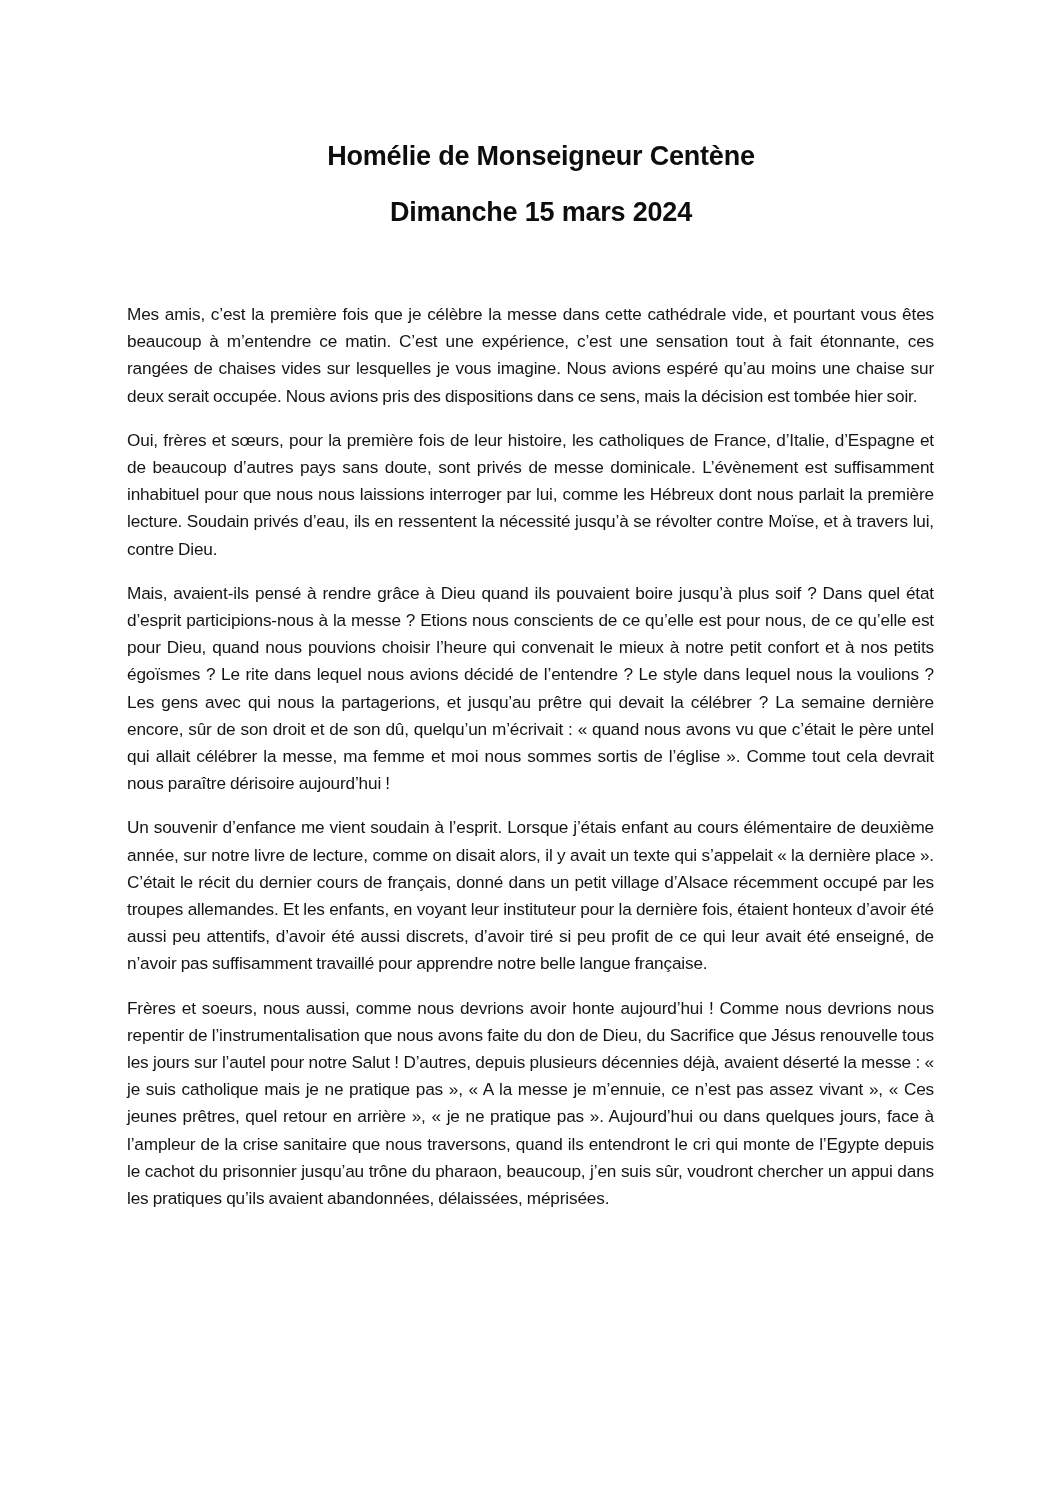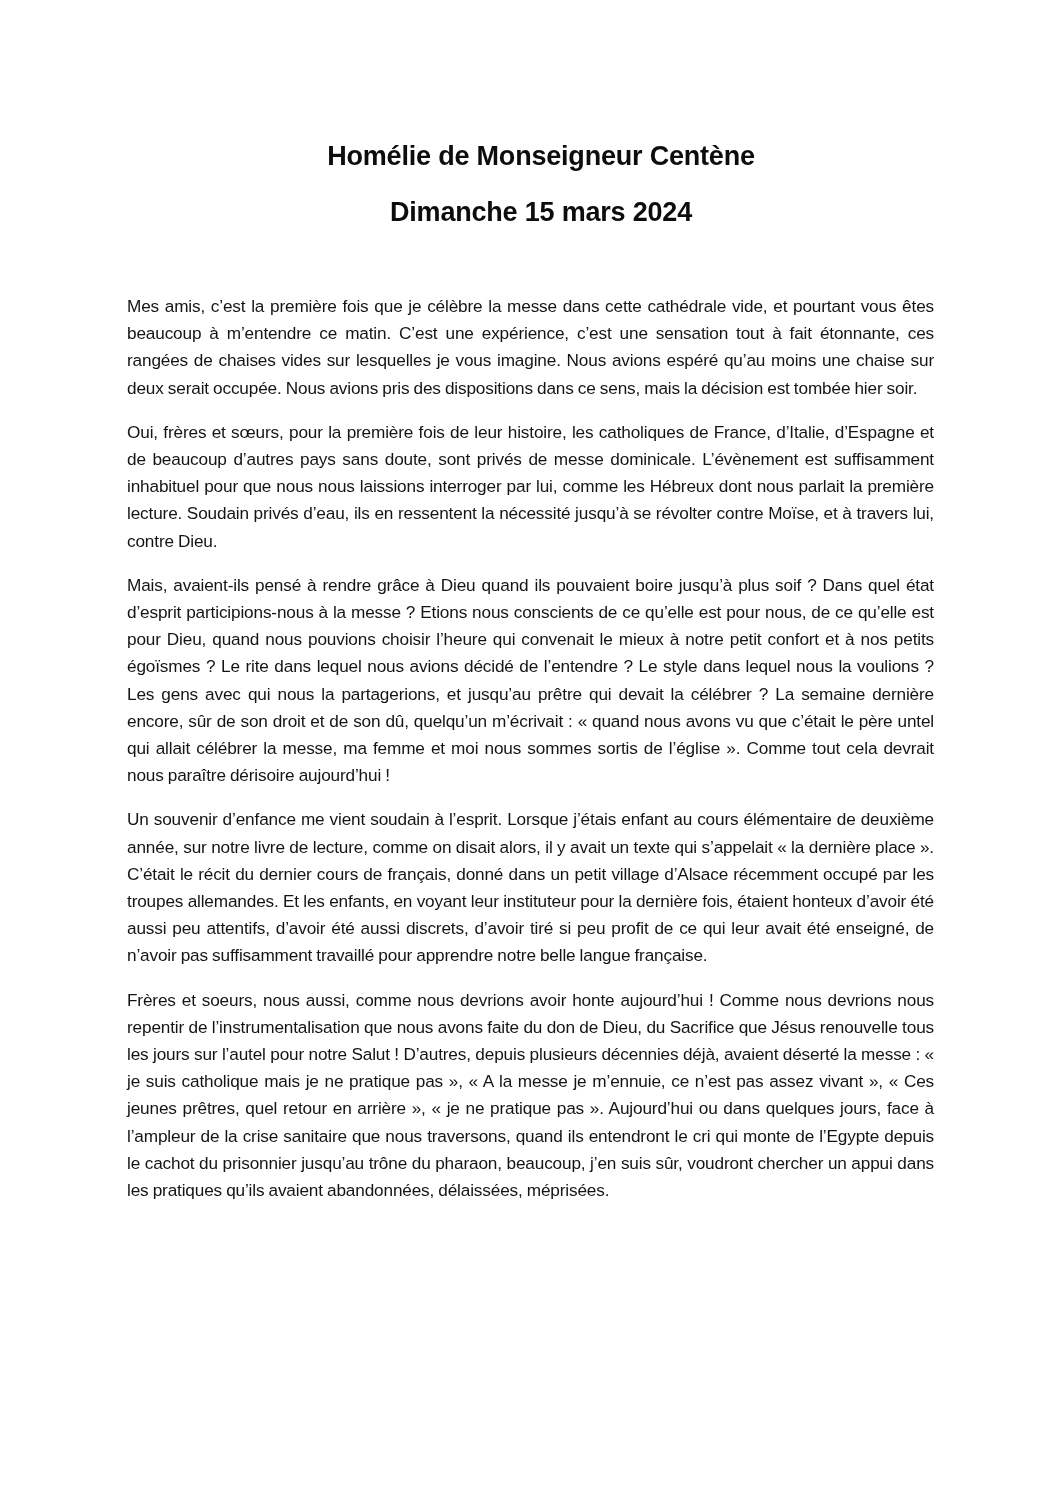--- a/index.html
+++ b/index.html
@@ -39,21 +39,21 @@
       color: #0d0d0d;
       margin: 0;
     }
     .body-text {
       position: absolute;
       left: 127px;
       top: 285px;
       width: 807px;
     }
     .para {
-      margin: 8px 0 17px 0;
+      margin: 16px 0 17px 0;
       font-size: 17.2px;
       line-height: 27.2px;
       text-align: justify;
       color: #141414;
       letter-spacing: -0.15px;
       word-spacing: -0.5px;
     }
   </style>
 </head>
 <body>

